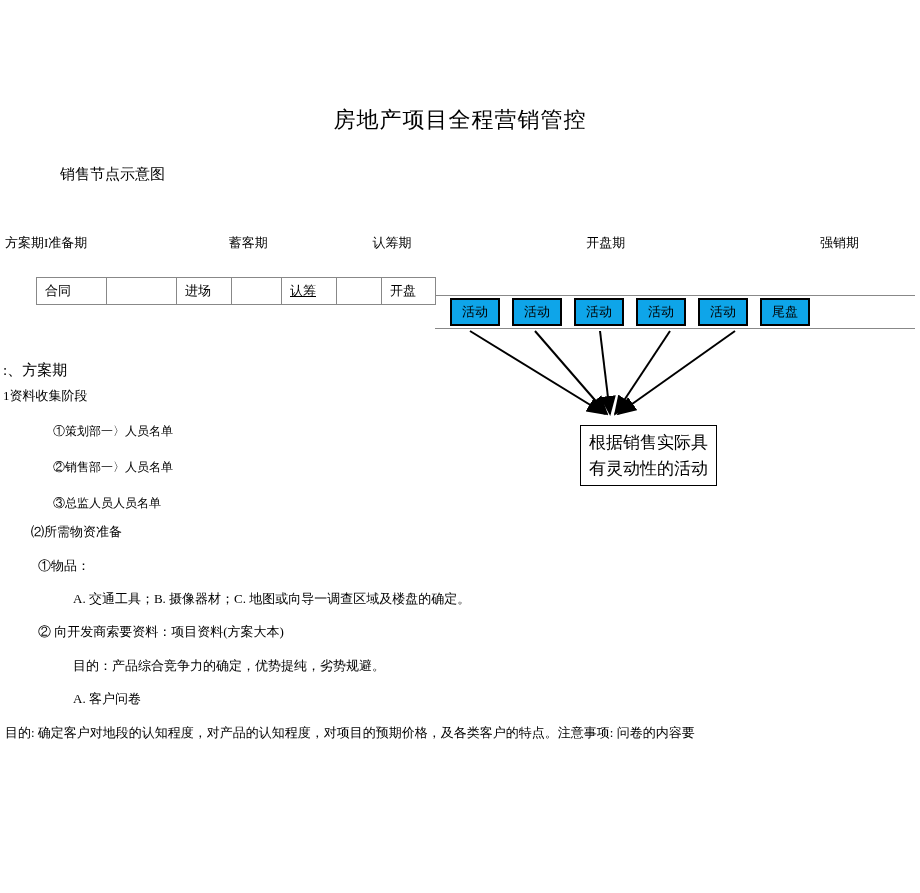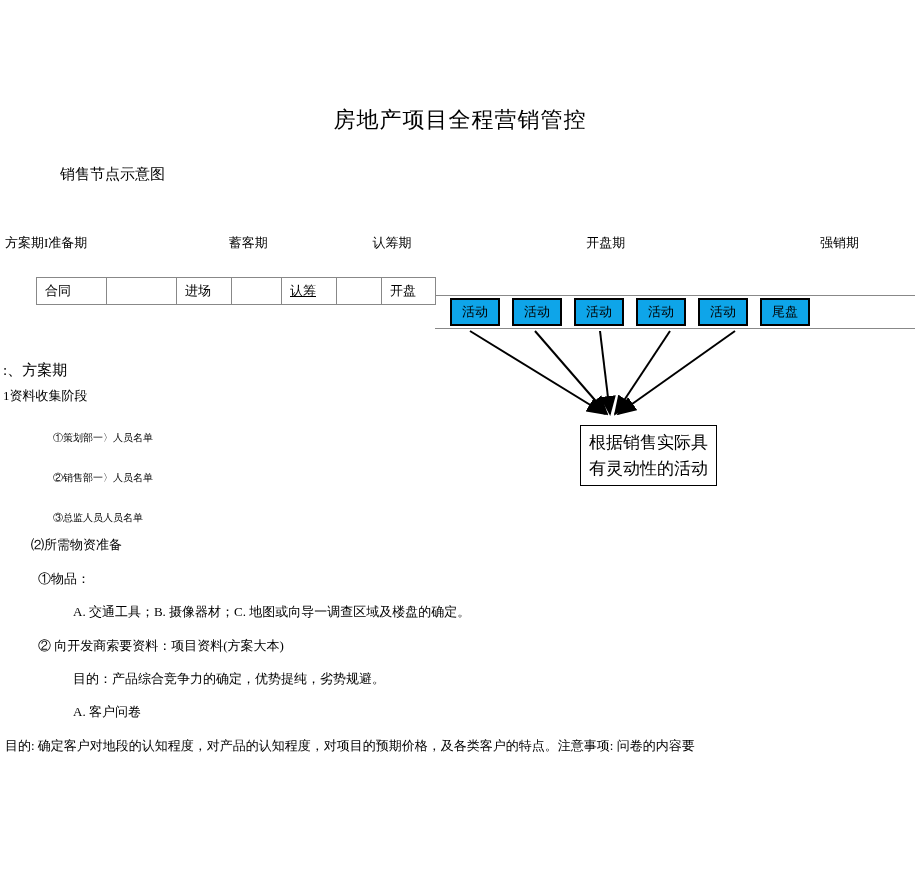--- a/index.html
+++ b/index.html
@@ -114,21 +114,21 @@
       margin-top: 50px;
       padding-left: 3px;
       font-size: 13px;
       line-height: 1.8;
     }
     .section-header {
       font-size: 15px;
     }
     .sub1 { font-size: 13px; }
     .indent1 { padding-left: 28px; margin-top: 6px; font-size: 13px; }
-    .indent2 { padding-left: 50px; margin-top: 22px; font-size: 10px; }
+    .indent2 { padding-left: 50px; margin-top: 14px; font-size: 12px; }
     .indent3 { padding-left: 70px; margin-top: 10px; font-size: 13px; }
     .indent2b { padding-left: 35px; margin-top: 10px; font-size: 13px; }
     .bottom-text {
       margin-top: 12px;
       font-size: 13px;
       line-height: 1.6;
       padding-left: 2px;
       max-width: 760px;
     }
   </style>

